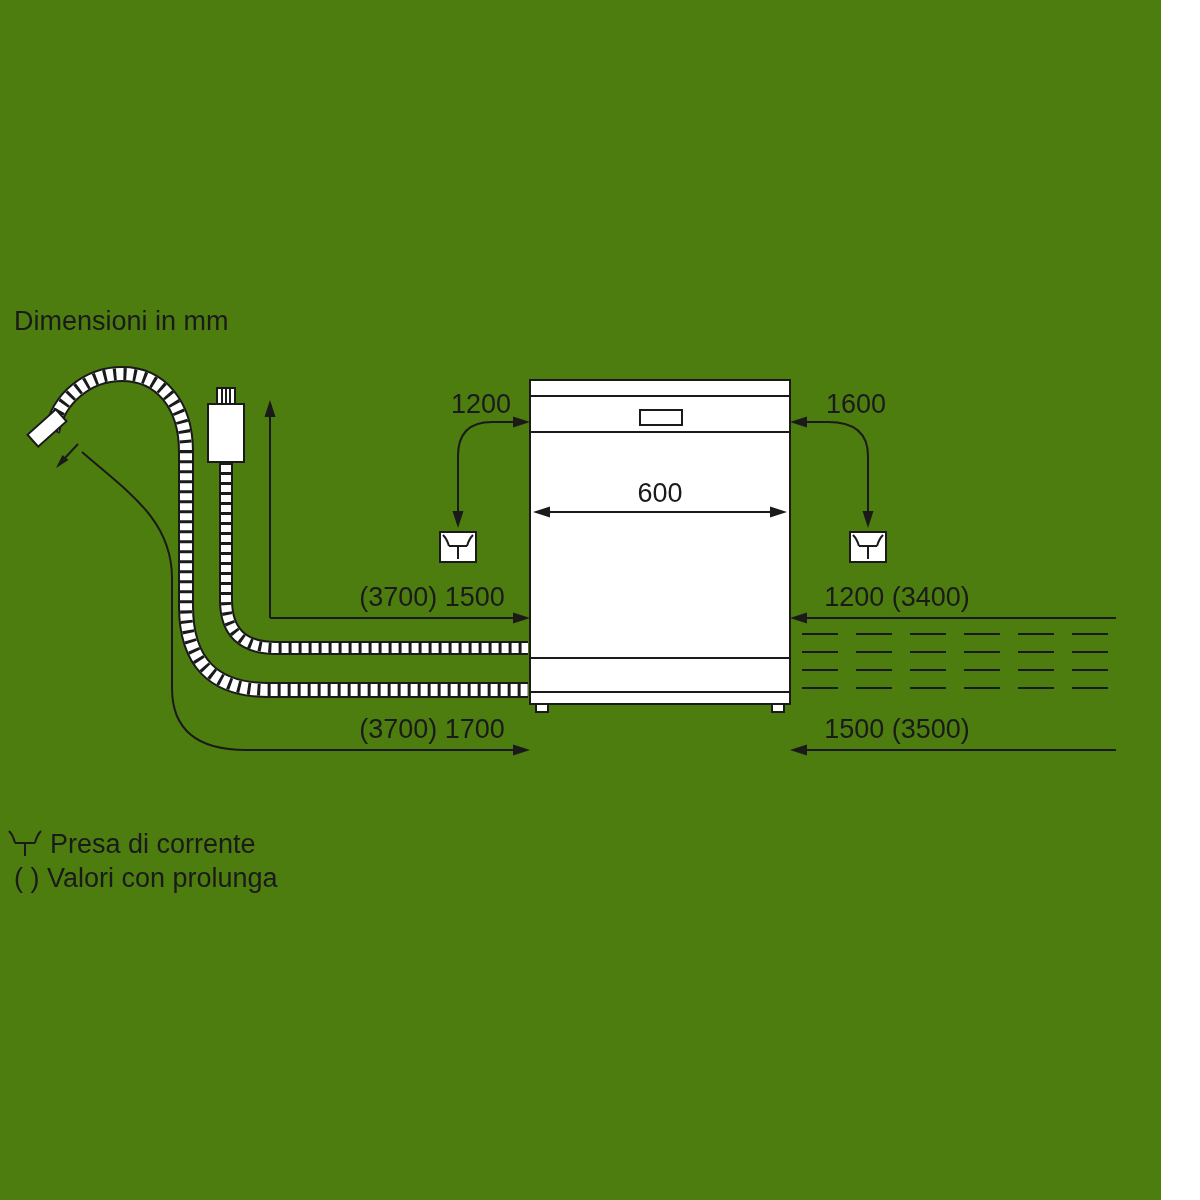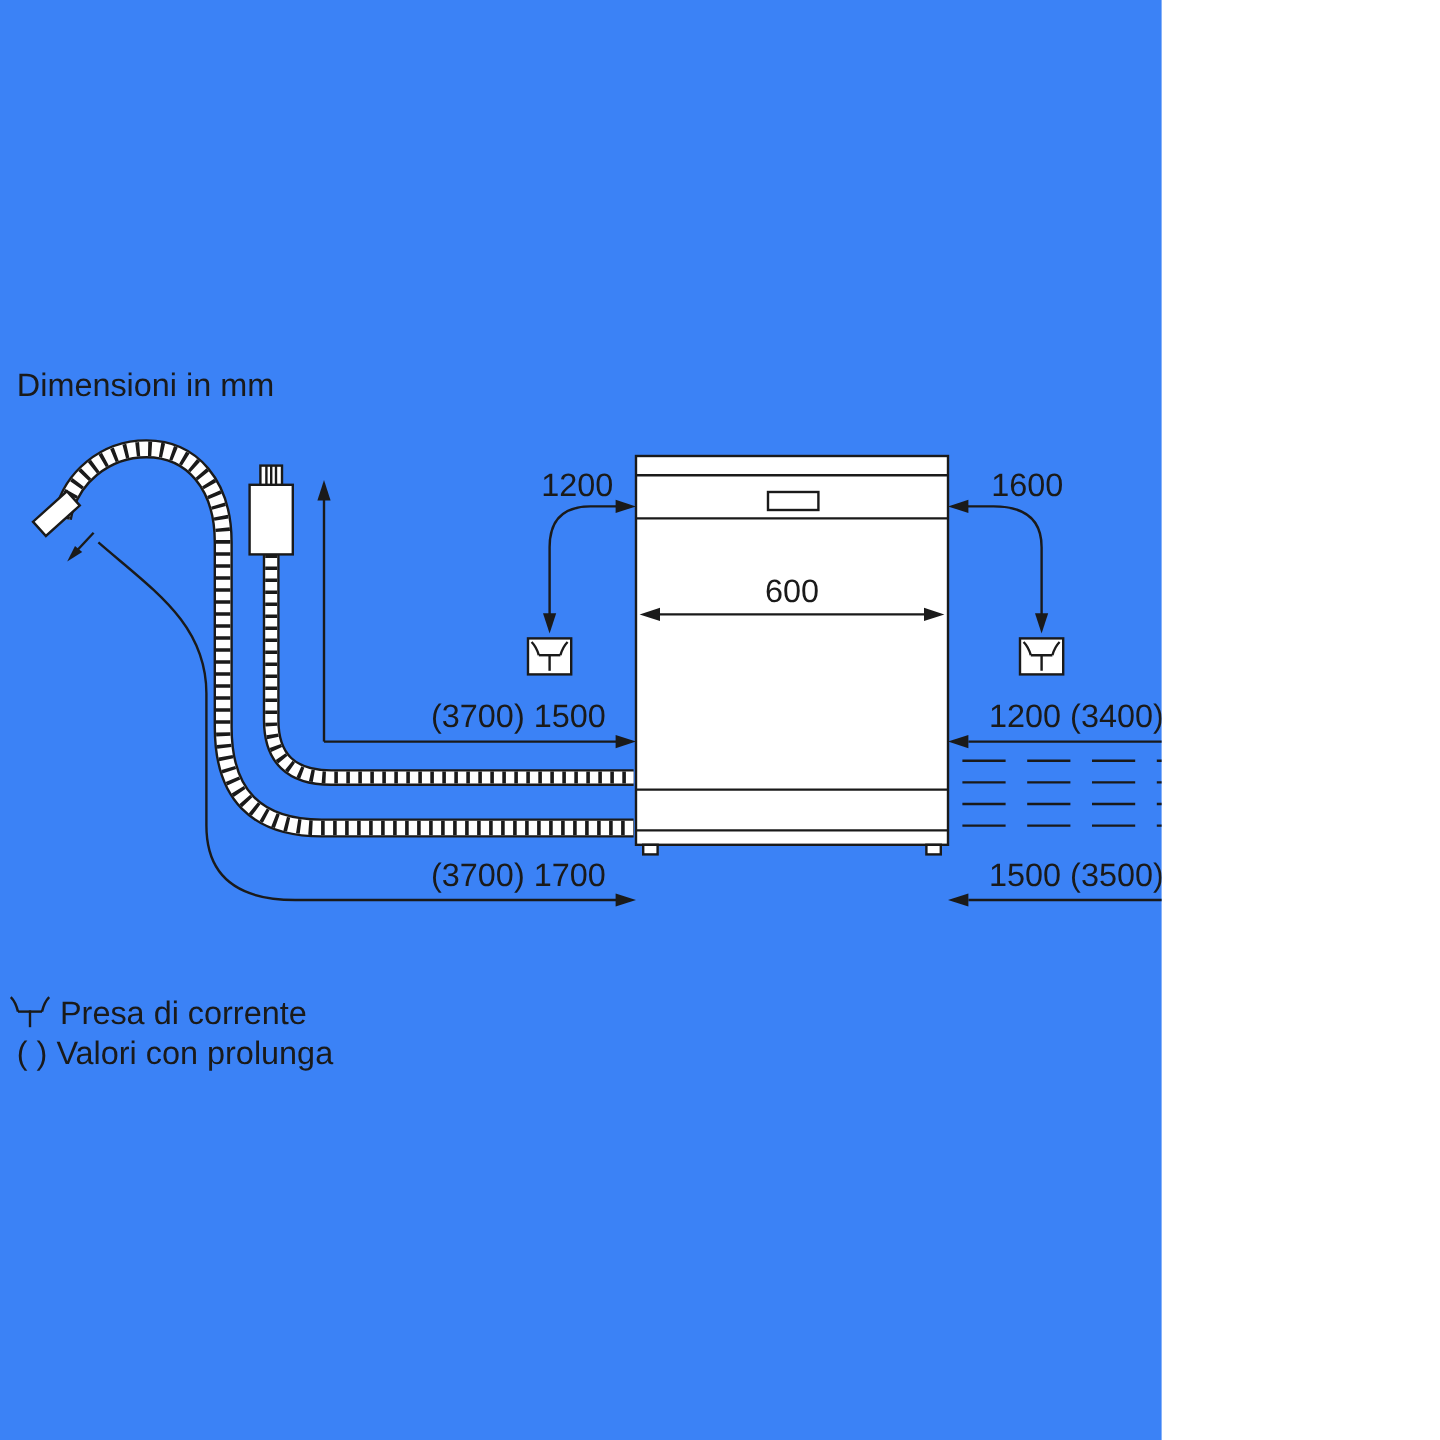--- a/index.html
+++ b/index.html
@@ -2,23 +2,23 @@
 <html><head>
 <meta charset="utf-8">
 <style>
   html, body {
     margin: 0;
     padding: 0;
     background: #ffffff;
   }
   .canvas {
     position: relative;
-    width: 968px;
+    width: 1161px;
     height: 1200px;
-    background: #3b82f6;
+    background: #4d7c0f;
     overflow: hidden;
     font-family: "Liberation Sans", sans-serif;
   }
   svg {
     position: absolute;
     top: 0;
     left: 0;
   }
   text {
     font-family: "Liberation Sans", sans-serif;

